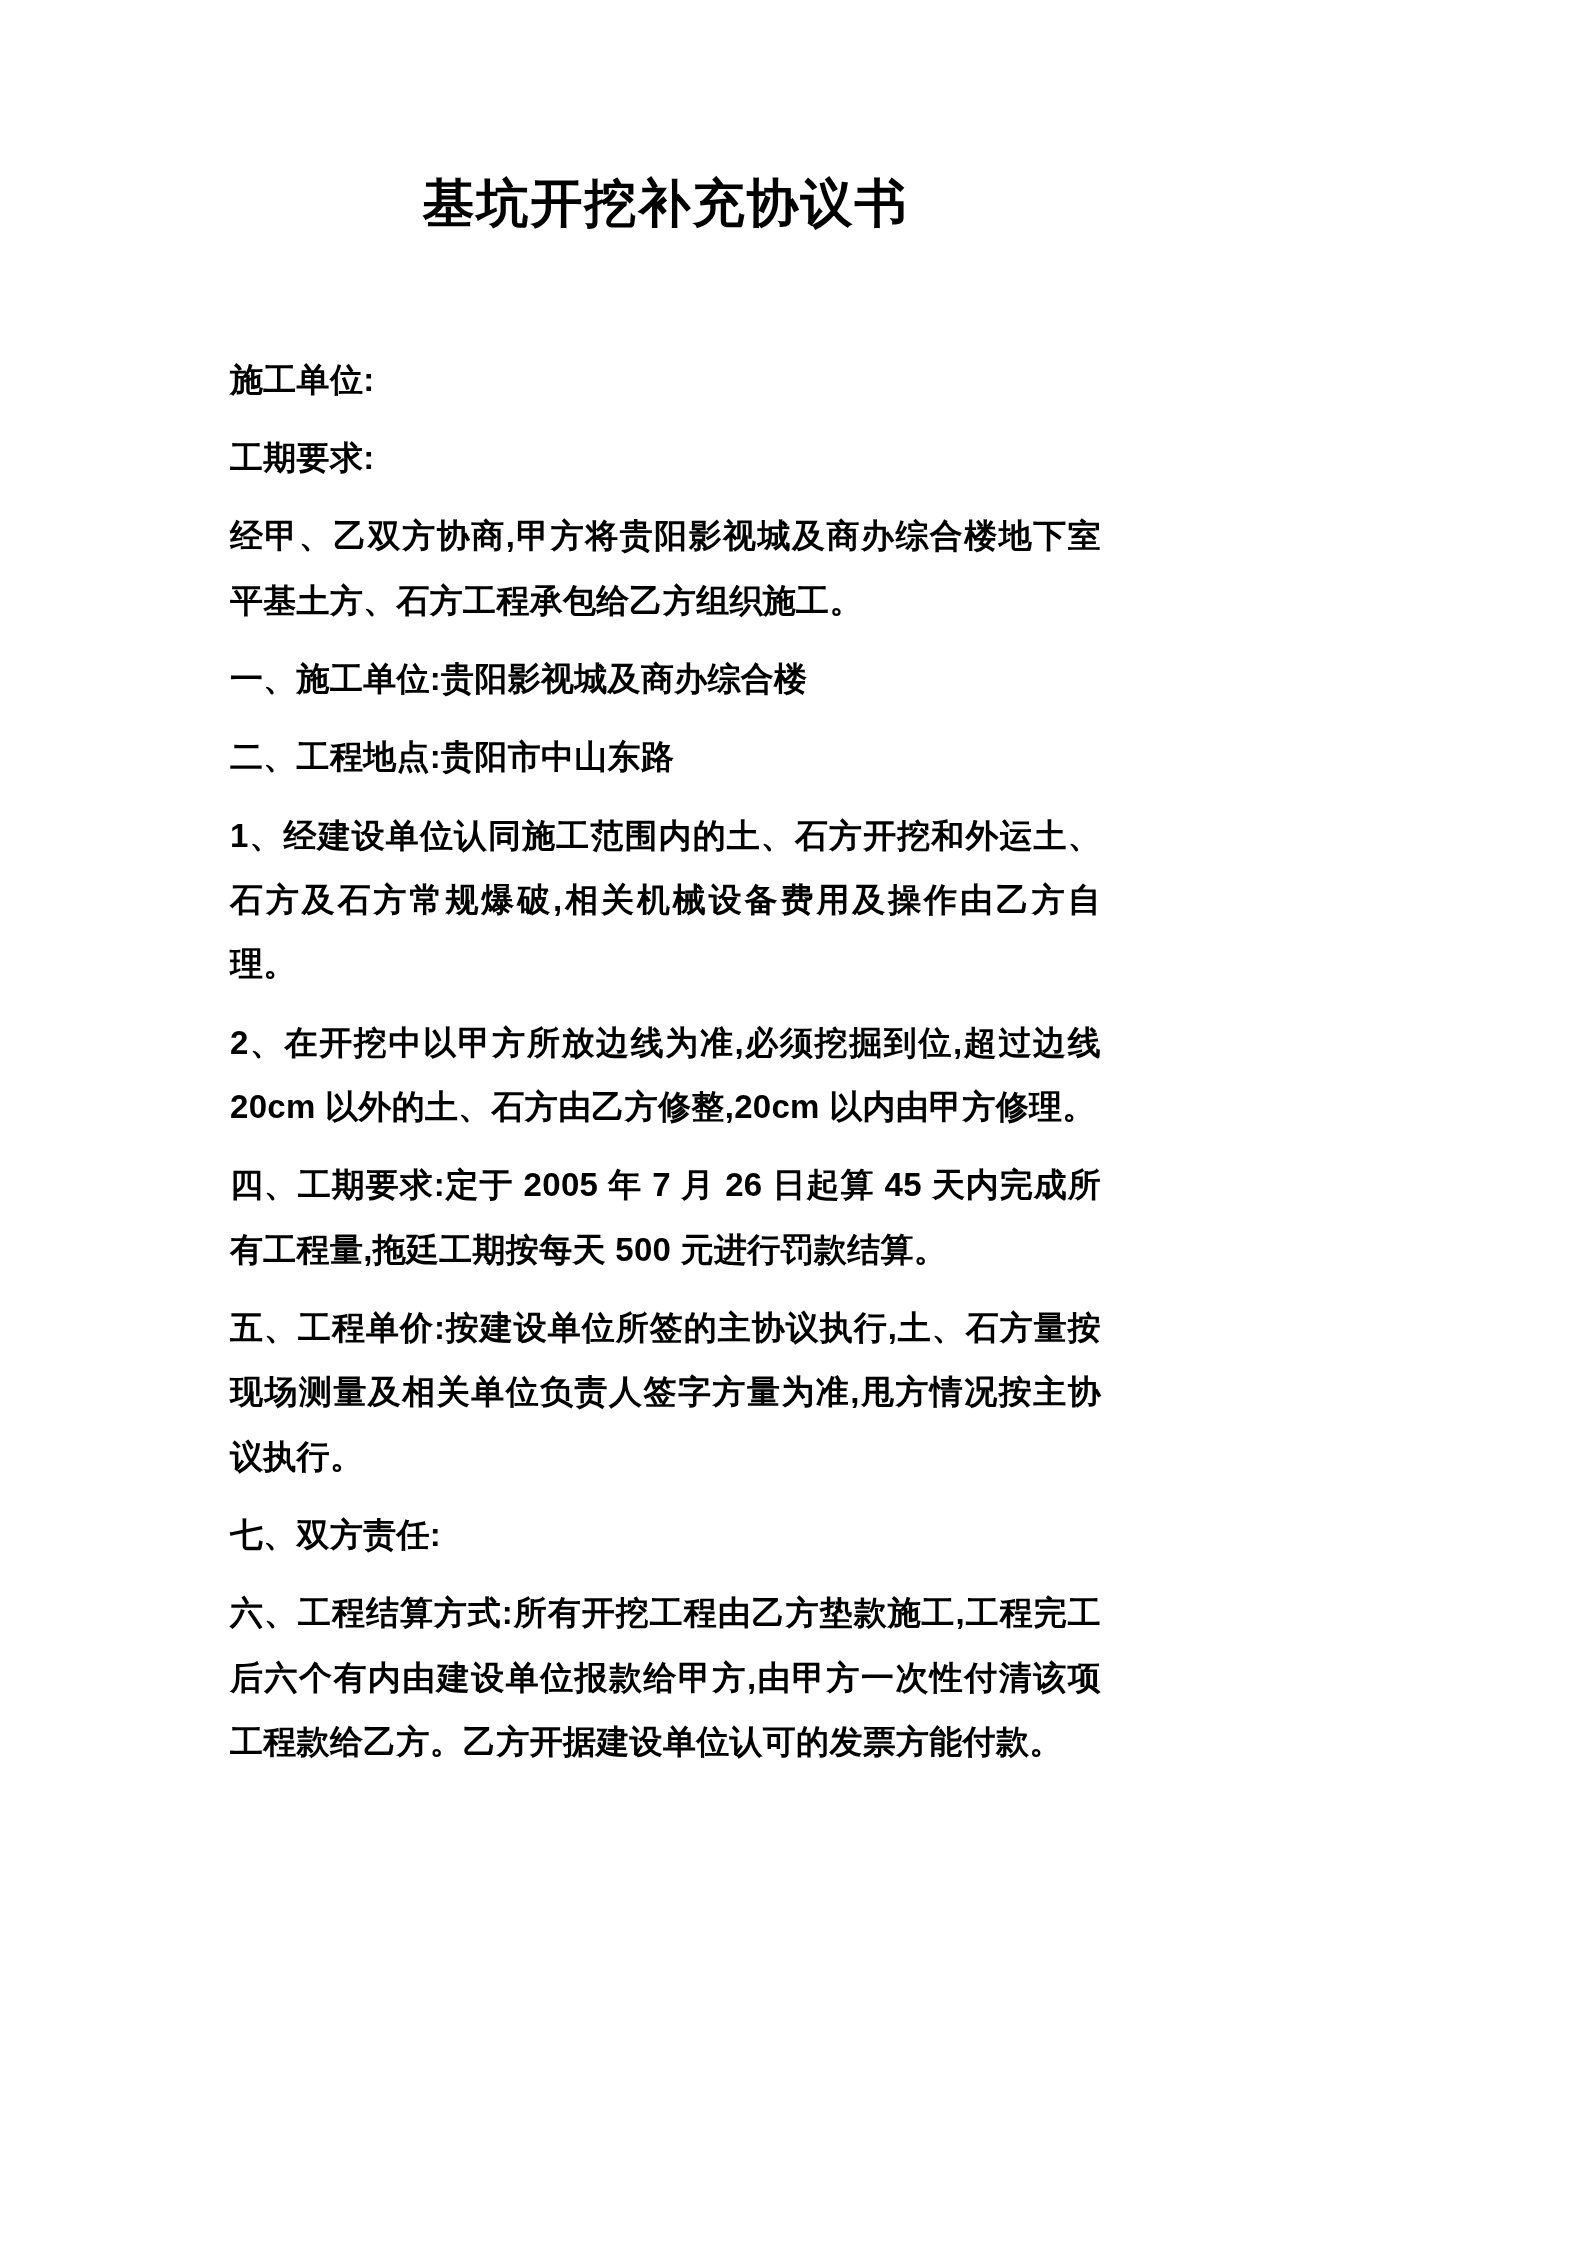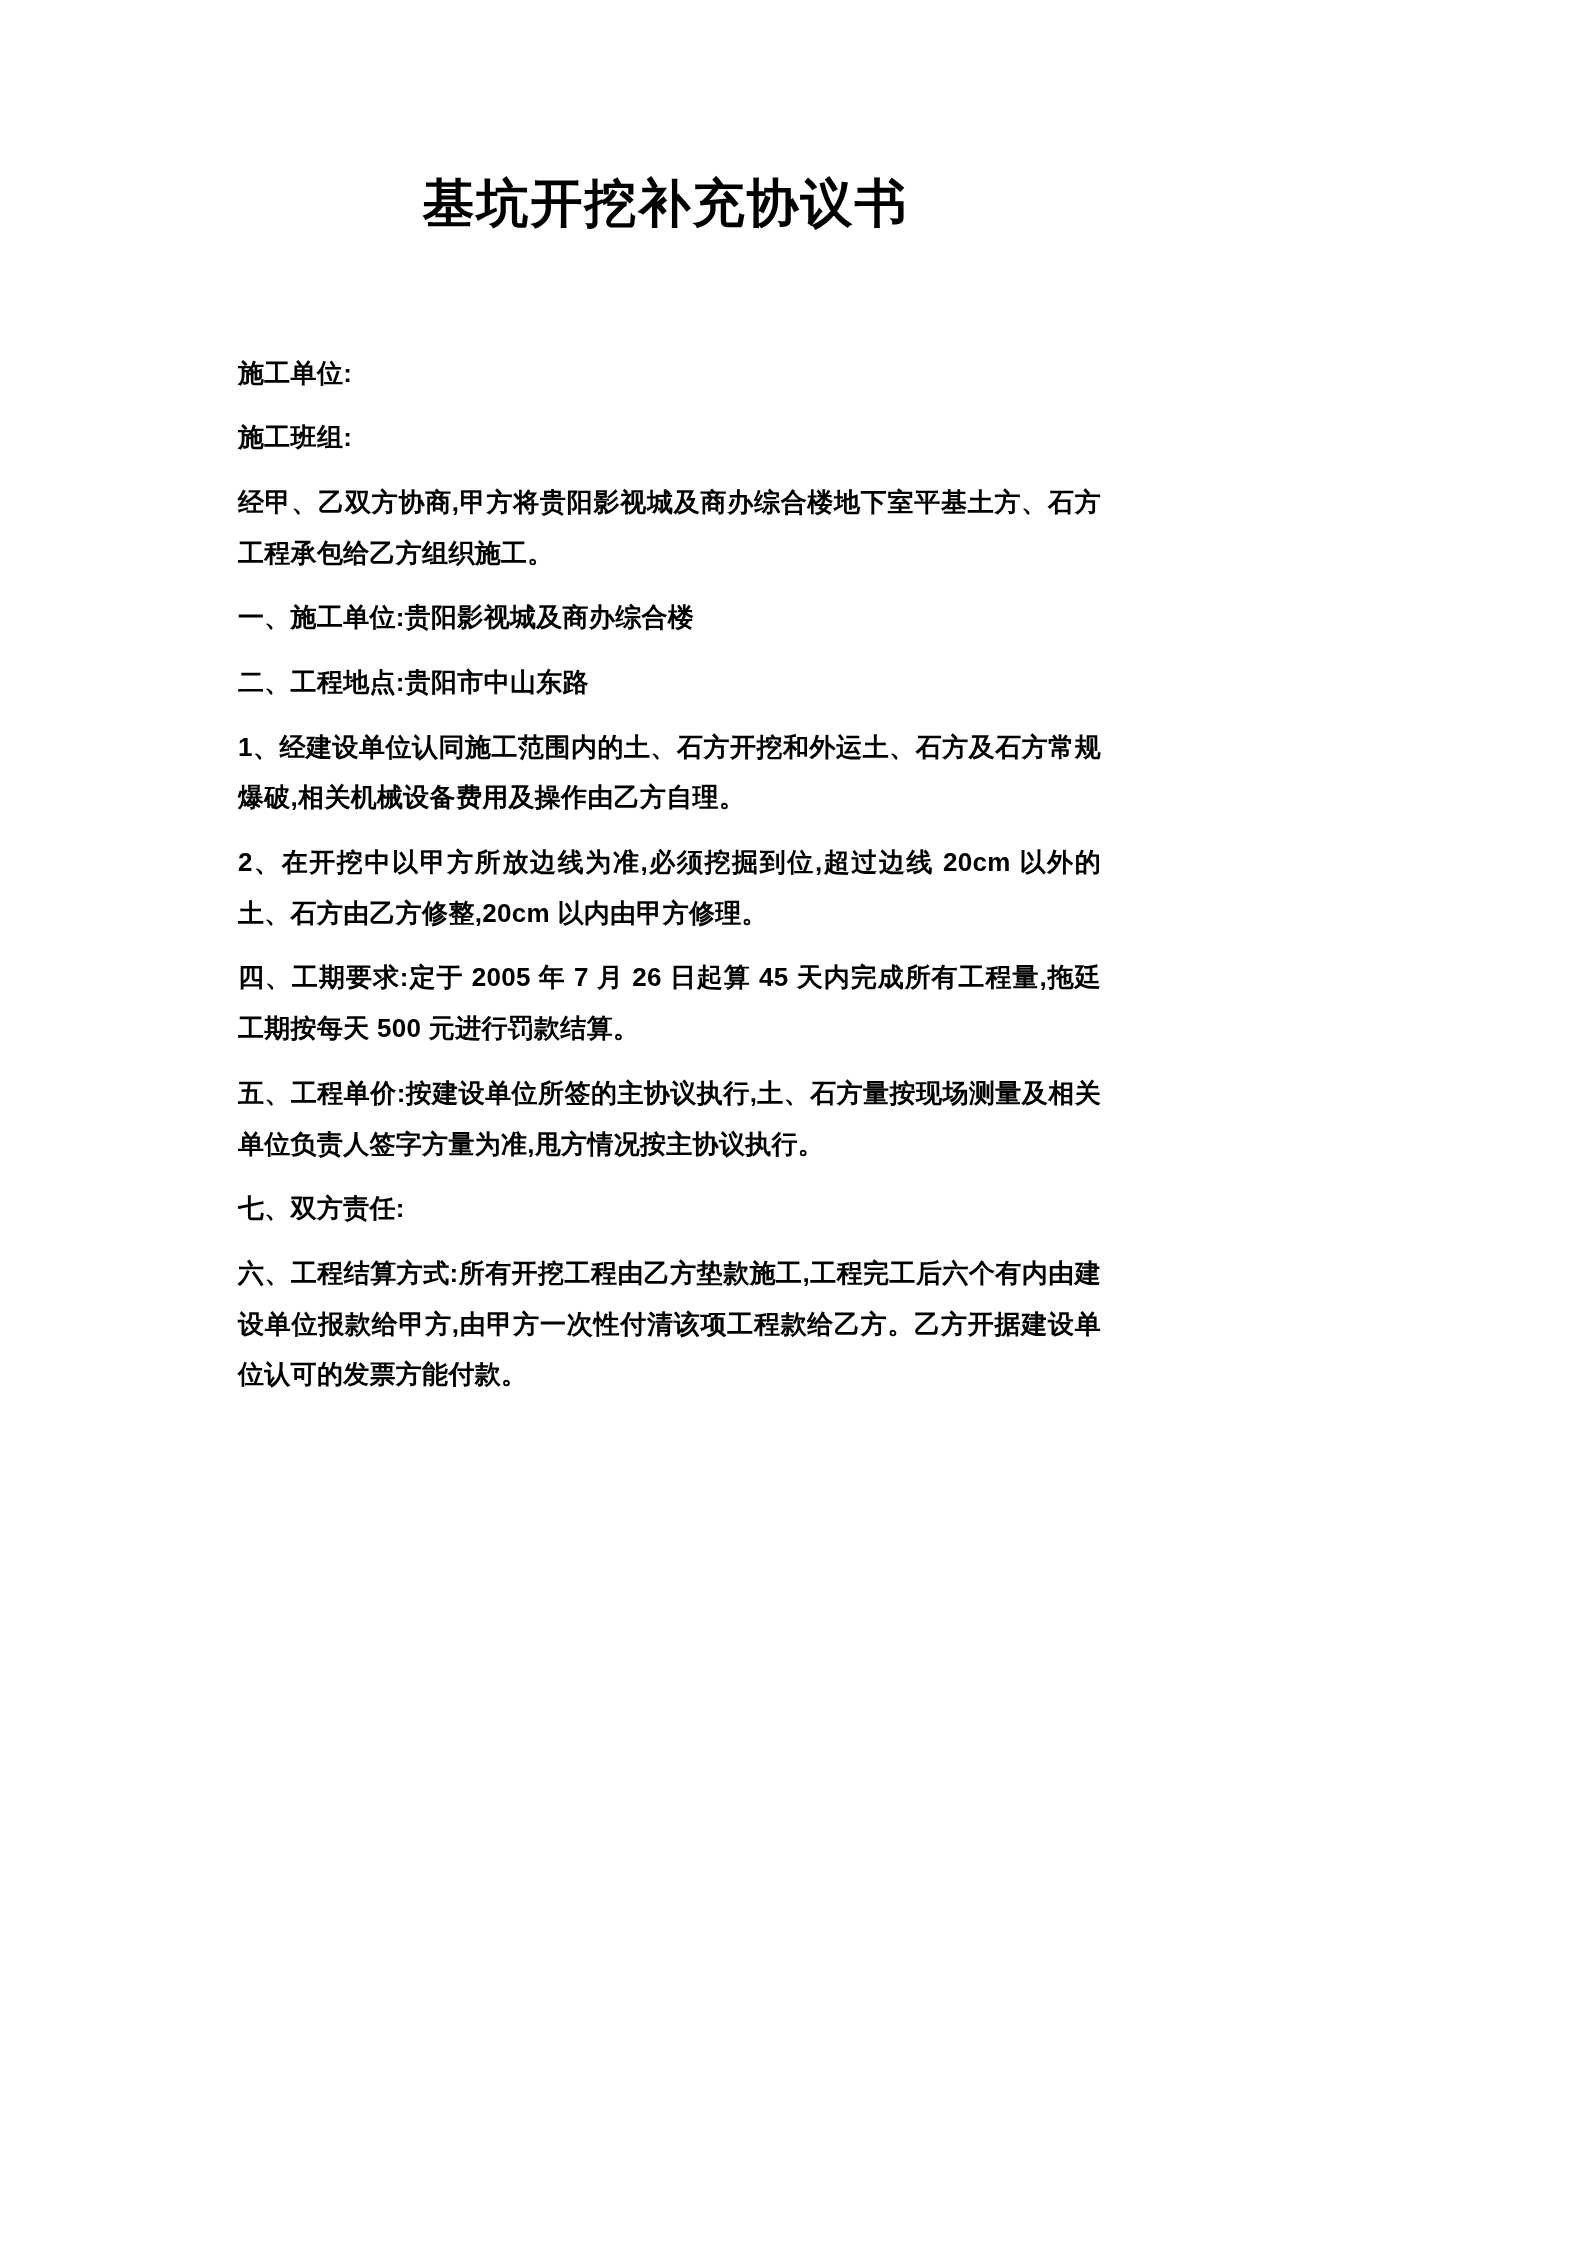--- a/index.html
+++ b/index.html
@@ -27,42 +27,42 @@
     font-weight: bold;
     letter-spacing: 2px;
     margin: 0 0 0 0;
     padding-top: 20px;
     line-height: 1.3;
   }
   .body-block {
     margin-top: 110px;
   }
   .para {
-    font-size: 26px;
+    font-size: 33px;
     font-weight: bold;
     line-height: 1.95;
-    margin: 0 0 14px 8px;
+    margin: 0 0 14px 0;
     text-align: justify;
     text-justify: inter-ideograph;
     letter-spacing: 0.3px;
   }
   .para:last-child {
     margin-bottom: 0;
   }
 </style>
 </head>
 <body>
 
 <div class="page">
 
   <h1 class="doc-title">基坑开挖补充协议书</h1>
 
   <div class="body-block">
     <p class="para">施工单位:</p>
-    <p class="para">施工班组:</p>
+    <p class="para">工期要求:</p>
     <p class="para">经甲、乙双方协商,甲方将贵阳影视城及商办综合楼地下室平基土方、石方工程承包给乙方组织施工。</p>
     <p class="para">一、施工单位:贵阳影视城及商办综合楼</p>
     <p class="para">二、工程地点:贵阳市中山东路</p>
     <p class="para">1、经建设单位认同施工范围内的土、石方开挖和外运土、石方及石方常规爆破,相关机械设备费用及操作由乙方自理。</p>
     <p class="para">2、在开挖中以甲方所放边线为准,必须挖掘到位,超过边线 20cm 以外的土、石方由乙方修整,20cm 以内由甲方修理。</p>
     <p class="para">四、工期要求:定于 2005 年 7 月 26 日起算 45 天内完成所有工程量,拖廷工期按每天 500 元进行罚款结算。</p>
     <p class="para">五、工程单价:按建设单位所签的主协议执行,土、石方量按现场测量及相关单位负责人签字方量为准,甩方情况按主协议执行。</p>
     <p class="para">七、双方责任:</p>
     <p class="para">六、工程结算方式:所有开挖工程由乙方垫款施工,工程完工后六个有内由建设单位报款给甲方,由甲方一次性付清该项工程款给乙方。乙方开据建设单位认可的发票方能付款。</p>
   </div>

